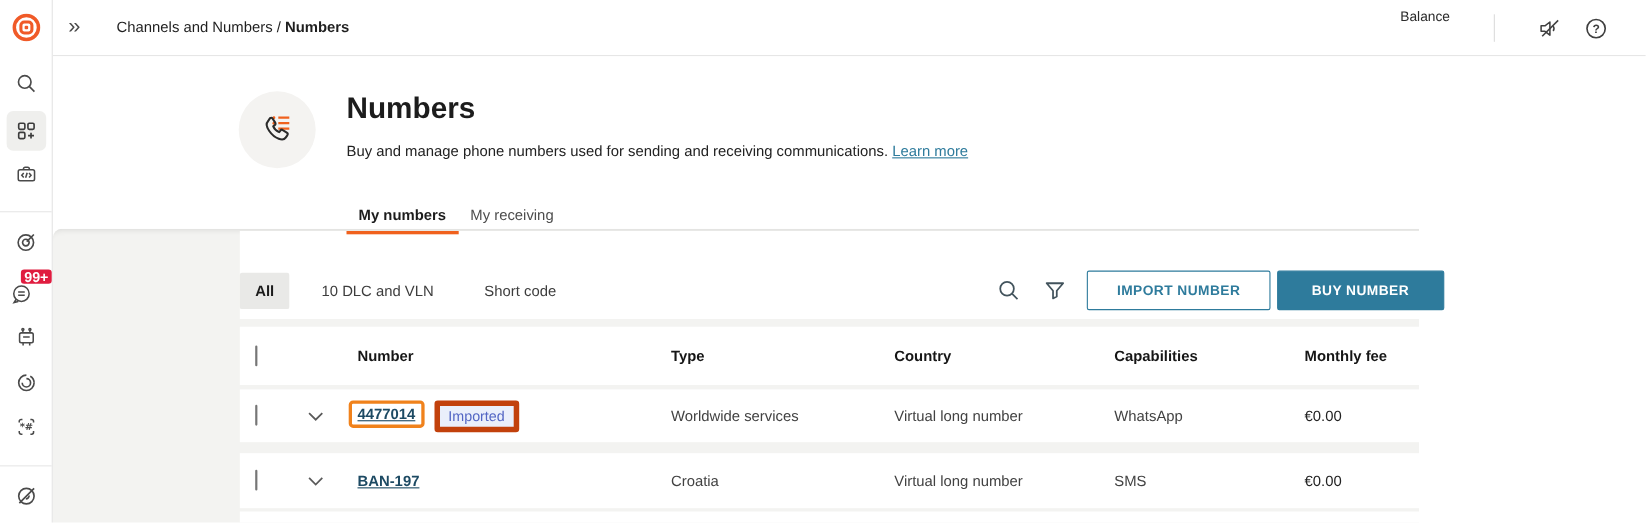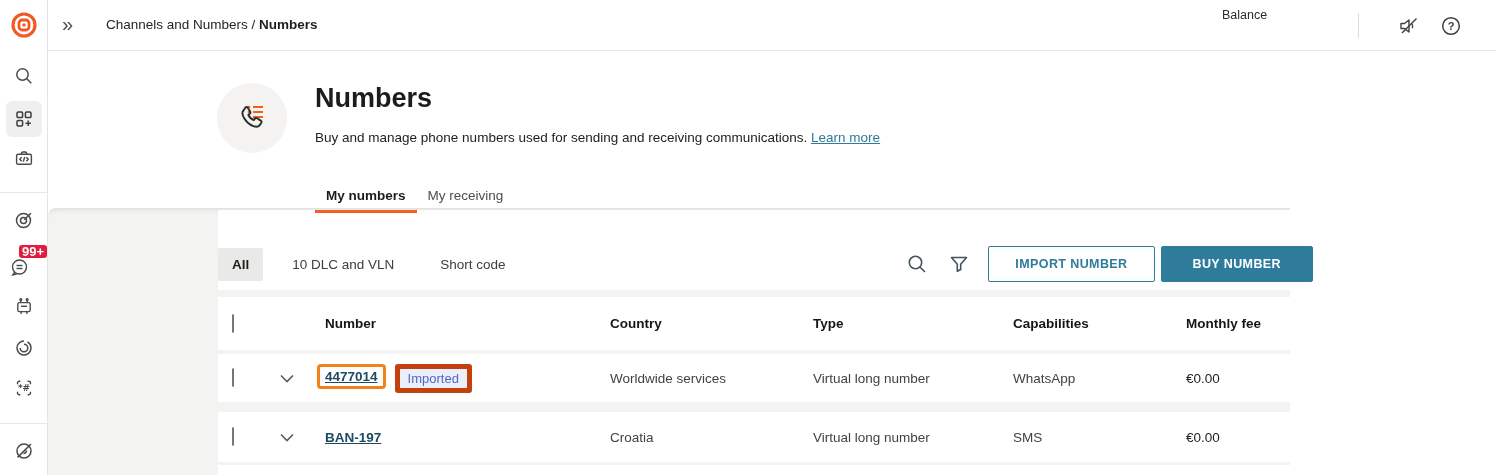--- a/index.html
+++ b/index.html
@@ -22,21 +22,21 @@
   .chat-badge { position:absolute; left:19px; top:0; background:#e01c3f; color:#fff;
     font-size:13px; font-weight:bold; padding:1px 3px; border-radius:3px; line-height:11px; }
   .chat-ic { position:absolute; left:9px; top:12px; }
 
   
   .topbar { position:absolute; left:48px; top:0; width:1448px; height:51px;
     background:#fff; border-bottom:1px solid #e6e6e6; z-index:5; }
   .collapse { position:absolute; left:14px; top:11px; font-size:20px; color:#4a4a4a; line-height:26px; }
   .breadcrumb { position:absolute; left:58px; top:17px; font-size:13.5px; color:#1f1f1f; }
   .breadcrumb b { font-weight:bold; }
-  .balance { position:absolute; left:1174px; top:8px; font-size:12.5px; color:#2b2b2b; }
+  .balance { position:absolute; left:1225px; top:8px; font-size:12.5px; color:#2b2b2b; }
   .tb-div { position:absolute; left:1310px; top:13px; height:25px; border-left:1px solid #dcdcdc; }
   .tb-ic { position:absolute; top:15px; width:22px; height:22px; }
 
   
   .page-header { position:absolute; left:48px; top:51px; width:1448px; height:157px; background:#fff; z-index:4; }
   .avatar { position:absolute; left:169px; top:32px; width:70px; height:70px; border-radius:50%;
     background:#f4f3f1; display:flex; align-items:center; justify-content:center; }
   .page-title { position:absolute; left:267px; top:32px; font-size:27px; font-weight:bold; color:#1c1c1c; }
   .page-desc { position:absolute; left:267px; top:79px; font-size:13.5px; color:#222; }
   .learn-more { color:#2e7b9c; text-decoration:underline; cursor:pointer; }
@@ -248,22 +248,22 @@
         <button class="btn btn-outline">IMPORT NUMBER</button>
         <button class="btn btn-solid">BUY NUMBER</button>
       </div>
     </div>
   </div>
 
   <div class="card-block thead grid-row">
     <div class="cb-cell"><span class="checkbox"></span></div>
     <div></div>
     <div class="th">Number</div>
+    <div class="th">Type</div>
     <div class="th">Country</div>
-    <div class="th">Type</div>
     <div class="th">Capabilities</div>
     <div class="th">Monthly fee</div>
   </div>
 
   <div class="card-block trow1 grid-row">
     <div class="cb-cell"><span class="checkbox"></span></div>
     <div>
       <svg class="chev" viewBox="0 0 14 9">
         <polyline points="1,1.5 7,7.5 13,1.5" fill="none" stroke="#5a5a5a" stroke-width="1.6"></polyline>
       </svg>

